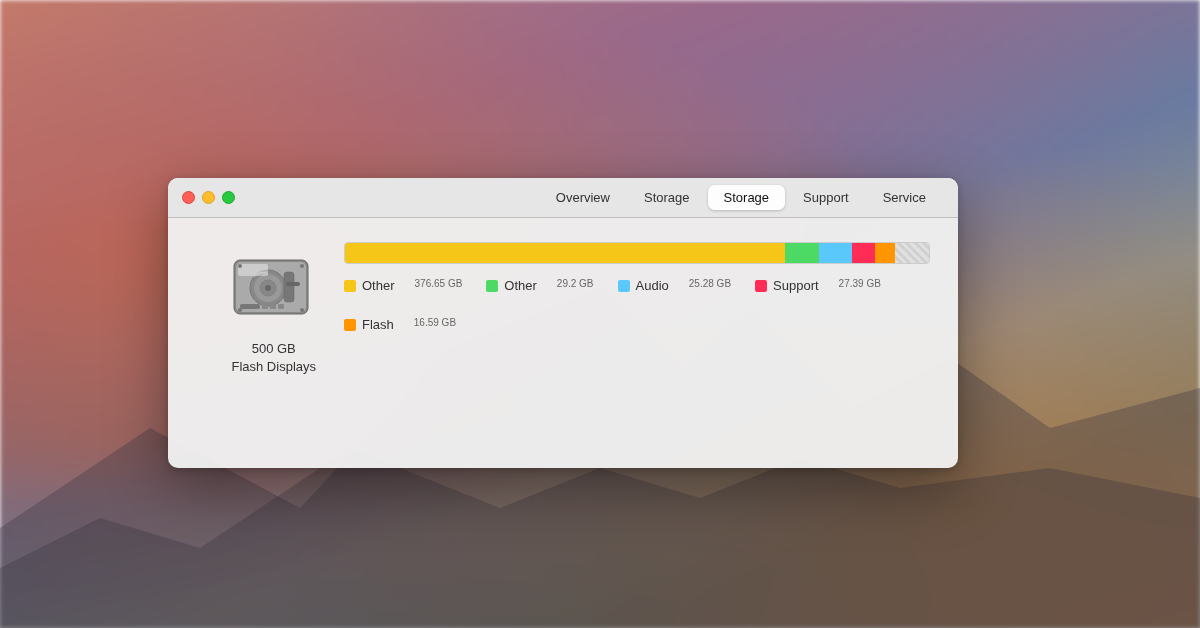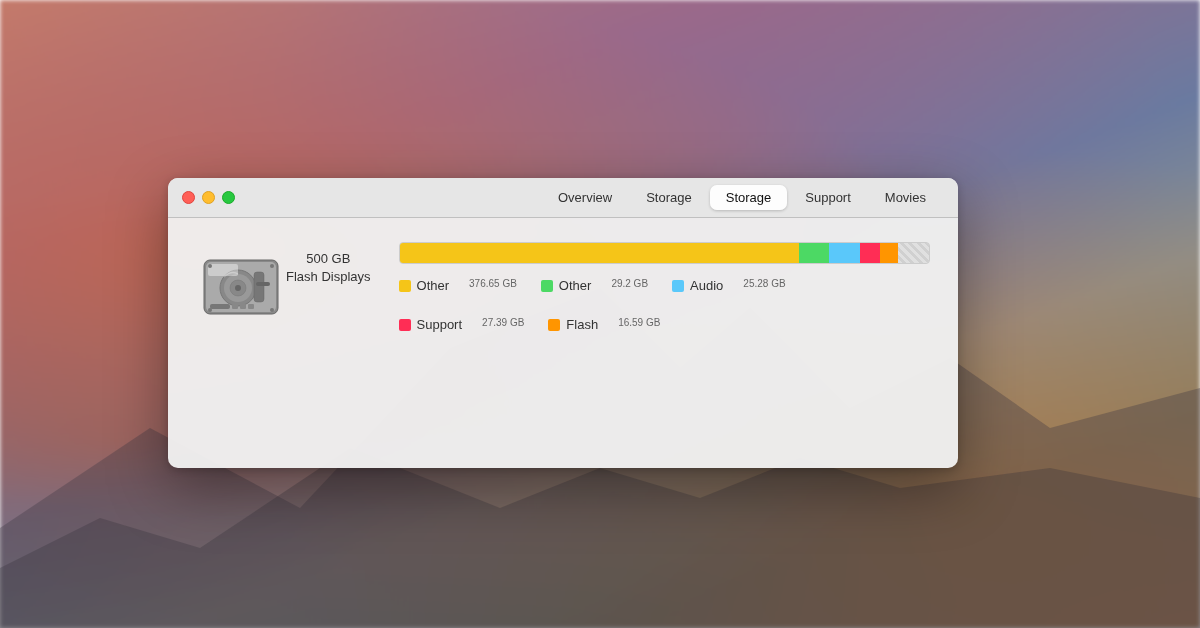--- a/index.html
+++ b/index.html
@@ -106,22 +106,22 @@
 
     .content {
       display: flex;
       padding: 24px 28px;
       gap: 28px;
       align-items: flex-start;
     }
 
     .drive-section {
       display: flex;
-      flex-direction: row;
-      align-items: flex-start;
+      flex-direction: column;
+      align-items: flex-end;
       min-width: 120px;
     }
 
     .hdd-icon {
       width: 90px;
       height: 90px;
     }
 
     .drive-label {
       margin-top: 8px;
@@ -231,21 +231,21 @@
     <div class="traffic-lights">
       <div class="traffic-light tl-close"></div>
       <div class="traffic-light tl-minimize"></div>
       <div class="traffic-light tl-maximize"></div>
     </div>
     <div class="tabs">
       <button class="tab">Overview</button>
       <button class="tab">Storage</button>
       <button class="tab active">Storage</button>
       <button class="tab">Support</button>
-      <button class="tab">Movies</button>
+      <button class="tab">Service</button>
     </div>
   </div>
 
   <div class="content">
 
     <div class="drive-section">
 
       <svg class="hdd-icon" viewBox="0 0 90 90" xmlns="http://www.w3.org/2000/svg">
 
         <rect x="8" y="18" width="74" height="54" rx="6" ry="6" fill="#888" stroke="#666" stroke-width="1"></rect>

